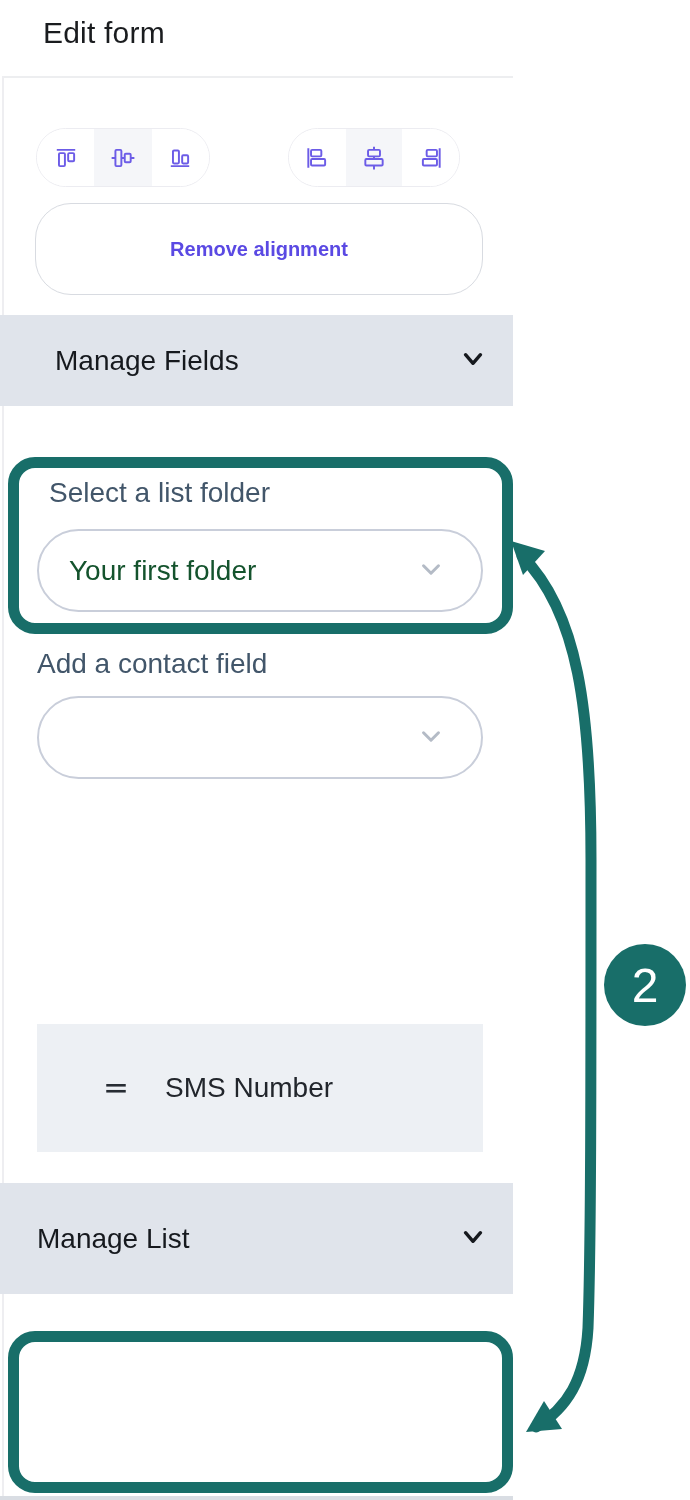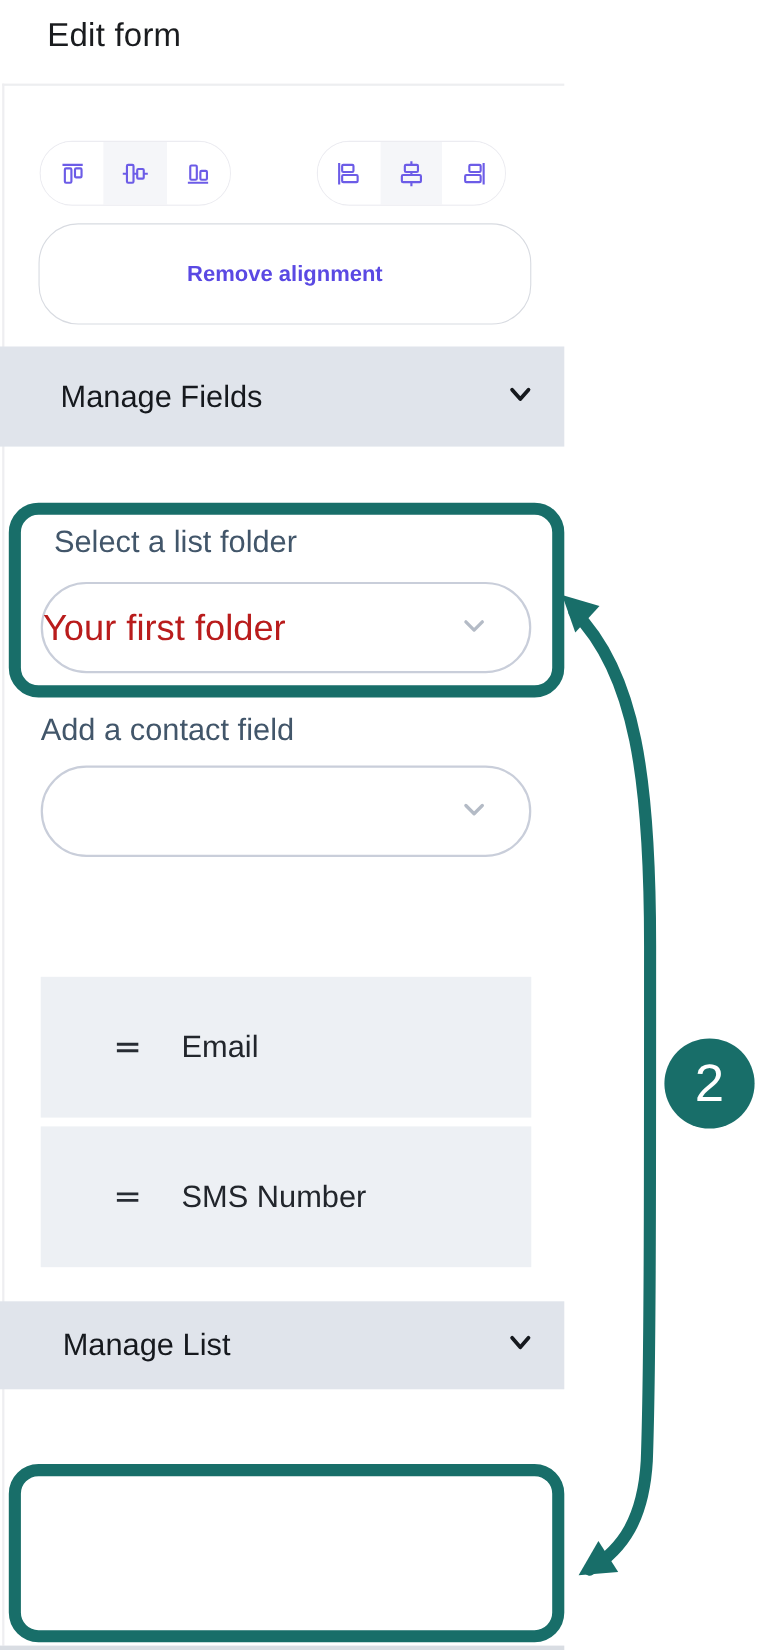--- a/index.html
+++ b/index.html
@@ -48,31 +48,31 @@
   
   .section-header {
     left: 0; width: 513px; background: #e0e4eb;
     display: flex; align-items: center; cursor: pointer;
   }
   .section-header .hdr-label {
     margin-left: 37px; font-size: 28px; font-weight: 500; color: #16191e;
   }
   .section-header .hdr-chevron { position: absolute; right: 24px; top: 50%; transform: translateY(-50%); }
   .hdr-fields { top: 315px; height: 91px; padding-left: 18px; }
-  .hdr-list   { top: 1183px; height: 80px; padding-left: 20px; }
+  .hdr-list   { top: 1183px; height: 111px; }
 
   
   .field-label { font-size: 28px; color: #42566a; }
   .select-box {
     width: 446px; height: 83px; background: #ffffff;
     border: 2px solid #c9ceda; border-radius: 42px;
     display: flex; align-items: center; cursor: pointer;
   }
   .select-box .select-value {
-    font-size: 33px; color: #b91c1c;
+    margin-left: 30px; font-size: 28px; color: #14532d;
   }
   .select-box .dd-chevron { position: absolute; right: 34px; top: 50%; transform: translateY(-50%); }
 
   .create-field-btn {
     left: 37px; top: 799px; width: 446px; height: 72px;
     border: 2px solid #59626d; border-radius: 10px; background: #ffffff;
     font-family: inherit; font-size: 28px; color: #6f7984;
     display: flex; align-items: center; justify-content: center; cursor: pointer;
   }
 
@@ -202,29 +202,20 @@
   <div class="abs select-box" style="left:37px; top:696px;">
     <span class="select-value"></span>
     <span class="dd-chevron">
       <svg width="32" height="32" viewBox="0 0 30 30" fill="none" stroke="#b4bbc6" stroke-width="2.8" stroke-linecap="round" stroke-linejoin="round">
         <path d="M8 12 L15 19 L22 12"></path>
       </svg>
     </span>
   </div>
 
 
-  <div class="abs field-row row-email">
-    <span class="drag-handle">
-      <svg width="26" height="26" viewBox="0 0 24 24" fill="none" stroke="#272c33" stroke-width="2.4">
-        <line x1="3" y1="9.5" x2="21" y2="9.5"></line>
-        <line x1="3" y1="15" x2="21" y2="15"></line>
-      </svg>
-    </span>
-    <span class="row-label">Email</span>
-  </div>
   <div class="abs field-row row-sms">
     <span class="drag-handle">
       <svg width="26" height="26" viewBox="0 0 24 24" fill="none" stroke="#272c33" stroke-width="2.4">
         <line x1="3" y1="9.5" x2="21" y2="9.5"></line>
         <line x1="3" y1="15" x2="21" y2="15"></line>
       </svg>
     </span>
     <span class="row-label">SMS Number</span>
   </div>
 

